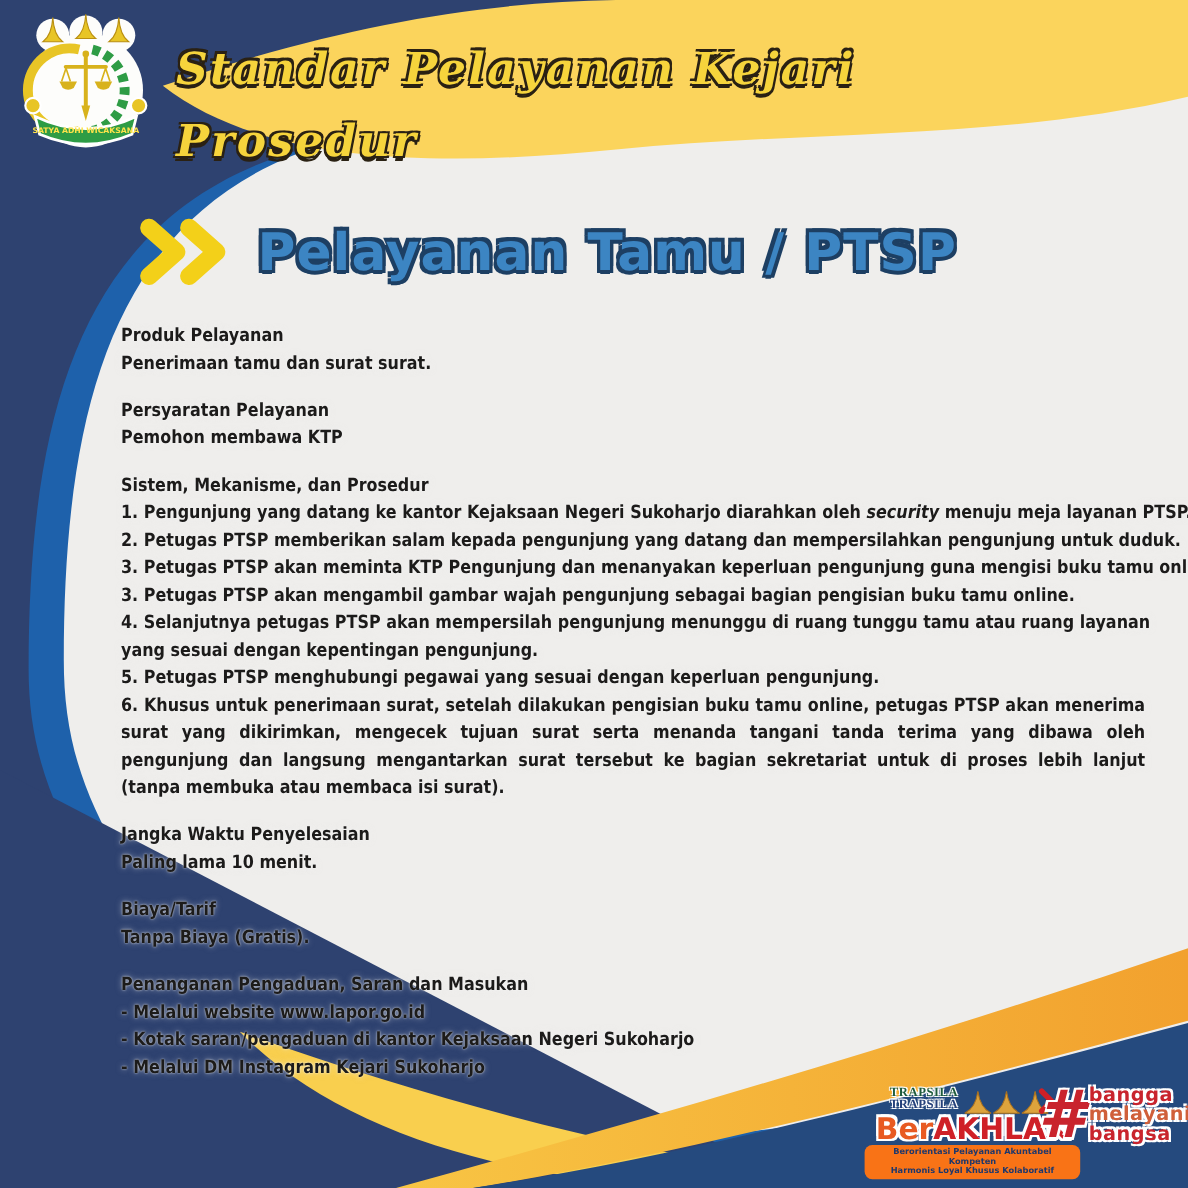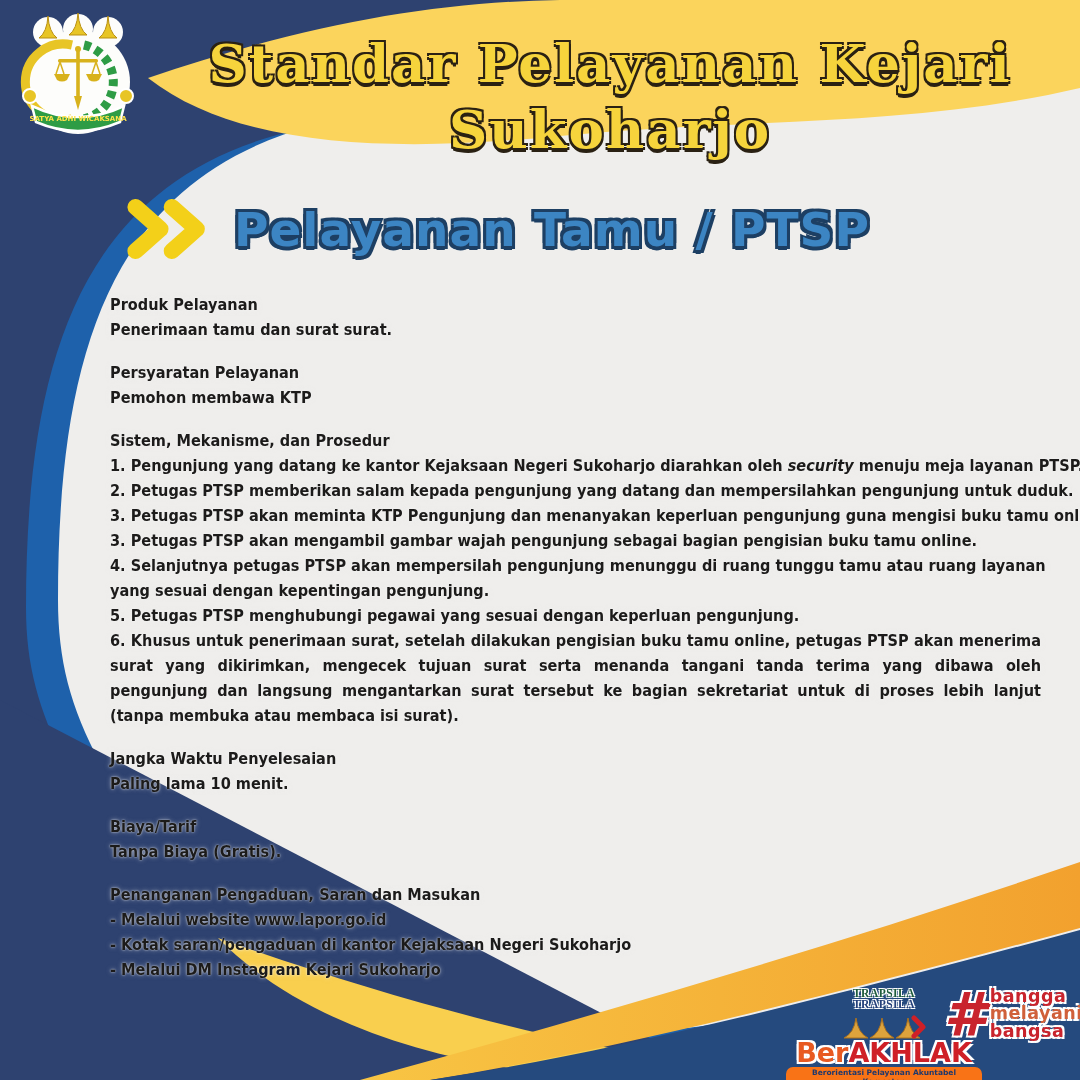--- a/index.html
+++ b/index.html
@@ -2,42 +2,42 @@
 <html><head>
 <meta charset="utf-8">
 <style>
   html,body{margin:0;padding:0;}
   body{width:1080px;height:1080px;position:relative;overflow:hidden;
        font-family:"DejaVu Sans","Liberation Sans",sans-serif;background:#2e4270;}
   .abs{position:absolute;}
   svg{display:block;}
 
   
-  .poster-title{left:160px;top:30px;width:900px;text-align:center;
-    font-family:"DejaVu Serif","Liberation Serif",serif;font-weight:bold;
-    font-size:53px;line-height:66px;color:#f6d43c;letter-spacing:2px;
+  .poster-title{left:160px;top:30px;width:900px;
+    font-family:"DejaVu Serif","Liberation Serif",serif;font-style:italic;font-weight:bold;
+    font-size:40px;line-height:66px;color:#f6d43c;letter-spacing:2px;
     text-shadow:-2px -2px 0 #2a2113,2px -2px 0 #2a2113,-2px 2px 0 #2a2113,2px 2px 0 #2a2113,0 4px 0 #2a2113;}
 
   
   .heading-row{left:126px;top:198px;display:flex;align-items:center;gap:22px;}
   .heading-text{font-size:47px;font-weight:bold;color:#3c85c3;letter-spacing:1px;
     text-shadow:-3px -3px 0 #1d3f63,3px -3px 0 #1d3f63,-3px 3px 0 #1d3f63,3px 3px 0 #1d3f63,0 4px 0 #1d3f63;}
 
   
   .body-text{left:110px;top:292px;width:1058px;transform:scaleX(0.88);transform-origin:0 0;
     color:#1c1b1a;font-size:16.5px;font-weight:bold;line-height:25px;
     text-shadow:0 0 2px rgba(244,244,244,.85),0 0 6px rgba(244,244,244,.5);}
   .section{margin-bottom:18px;}
   .sec-line{white-space:nowrap;}
   .justify{text-align:justify;text-align-last:left;white-space:normal;margin:0;}
   .em{font-style:italic;}
 
   
   .berakhlak{left:786px;top:988px;width:196px;text-align:center;}
-  .ba-top{display:flex;justify-content:center;align-items:center;gap:4px;flex-direction:column;}
+  .ba-top{display:flex;justify-content:center;align-items:flex-start;gap:4px;}
   .ba-org{font-family:"Liberation Serif","DejaVu Serif",serif;font-weight:bold;font-size:11.5px;
     line-height:11px;text-align:left;letter-spacing:.5px;
     text-shadow:-1px -1px 0 #fff,1px -1px 0 #fff,-1px 1px 0 #fff,1px 1px 0 #fff;}
   .ba-org .g{color:#1d5b3c;display:block;}
   .ba-org .b{color:#24407a;display:block;}
   .ba-name{font-size:27px;font-weight:700;line-height:26px;letter-spacing:0;
     text-shadow:-2px -2px 0 #fff,2px -2px 0 #fff,-2px 2px 0 #fff,2px 2px 0 #fff;}
   .ba-name .p1{color:#e85a22;}
   .ba-name .p2{color:#cf2027;}
   .ba-pill{background:#f97316;border-radius:7px;padding:2px 4px 3px;margin-top:1px;
@@ -99,21 +99,21 @@
     <path d="M 60 92 L 68 92 L 64 106 Z" stroke="none"></path>
   </g>
   <circle cx="16" cy="92" r="7" fill="#e8c526" stroke="#fff" stroke-width="2"></circle>
   <circle cx="112" cy="92" r="7" fill="#e8c526" stroke="#fff" stroke-width="2"></circle>
   <path d="M 18 102 Q 64 124 110 102 L 106 118 Q 64 136 22 118 Z" fill="#2e9c45" stroke="#fff" stroke-width="2.5"></path>
   <text x="64" y="117" text-anchor="middle" font-size="7" font-weight="bold" fill="#ffe34a" font-family="DejaVu Sans, sans-serif">SATYA ADHI WICAKSANA</text>
 </svg>
 
 <div class="abs poster-title">
   <div>Standar Pelayanan Kejari</div>
-  <div>Sukoharjo</div>
+  <div>Prosedur</div>
 </div>
 
 <div class="abs heading-row">
   <svg width="86" height="62" viewBox="0 0 90 64">
     <polyline points="10,9 36,32 10,55" fill="none" stroke="#f3d019" stroke-width="17" stroke-linecap="round" stroke-linejoin="round"></polyline>
     <polyline points="48,9 74,32 48,55" fill="none" stroke="#f3d019" stroke-width="17" stroke-linecap="round" stroke-linejoin="round"></polyline>
   </svg>
   <div class="heading-text">Pelayanan Tamu / PTSP</div>
 </div>
 

